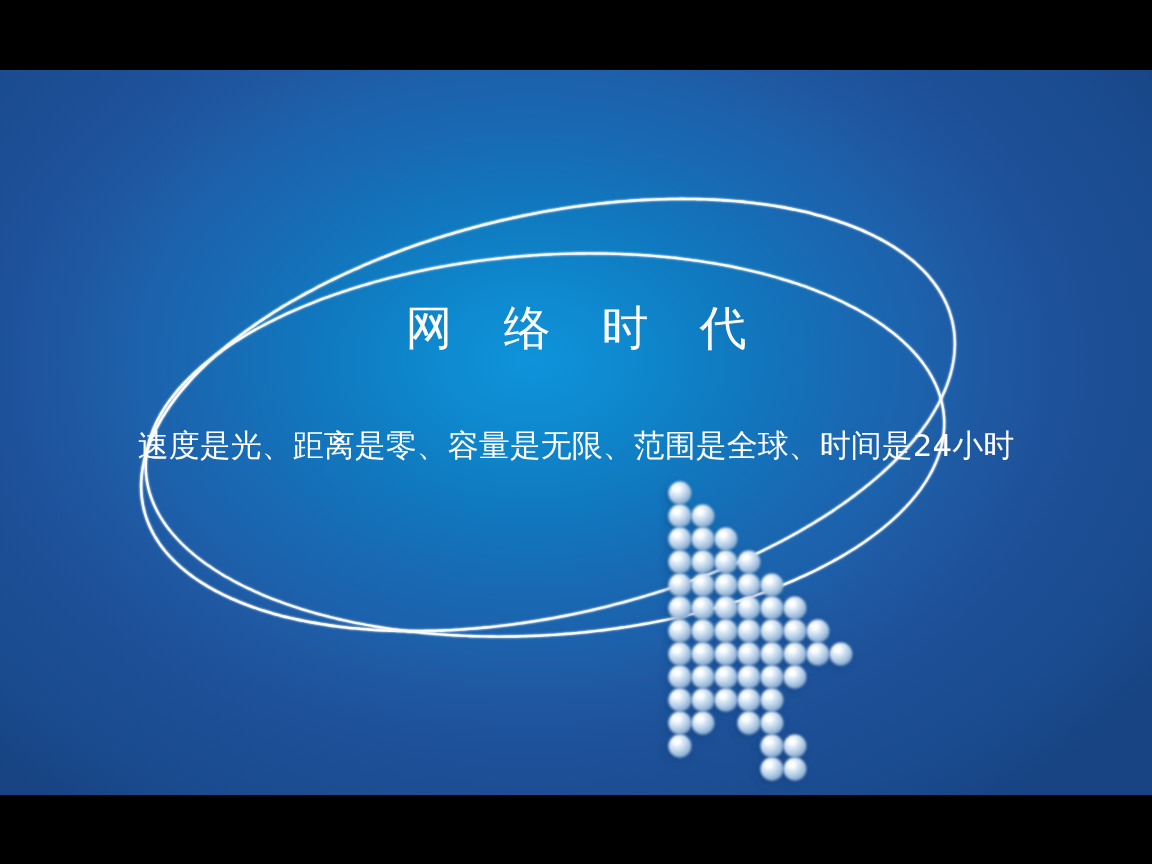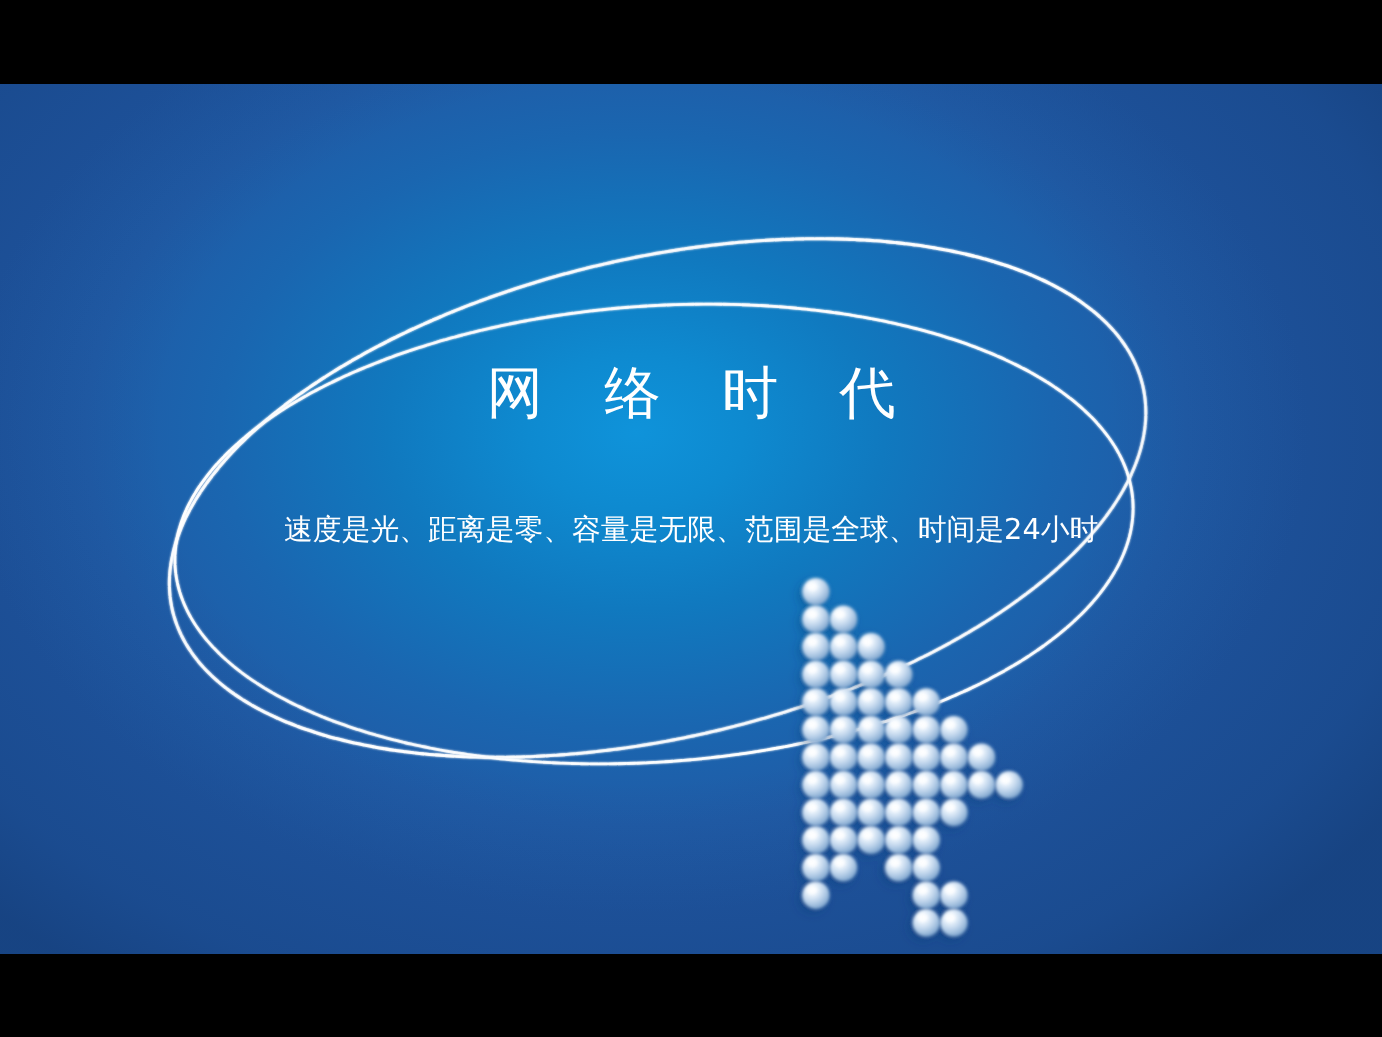--- a/index.html
+++ b/index.html
@@ -109,21 +109,21 @@
     font-family: "DejaVu Sans", "Liberation Sans", sans-serif;
     white-space: nowrap;
   }
   .slide-subtitle {
     position: absolute;
     left: 0;
     top: 357px;
     width: 1152px;
     text-align: center;
     color: #ffffff;
-    font-size: 24px;
+    font-size: 31px;
     font-weight: 400;
     letter-spacing: 0px;
     line-height: 1.2;
     font-family: "DejaVu Sans", "Liberation Sans", sans-serif;
     white-space: nowrap;
   }
 </style>
 </head>
 <body>
 

